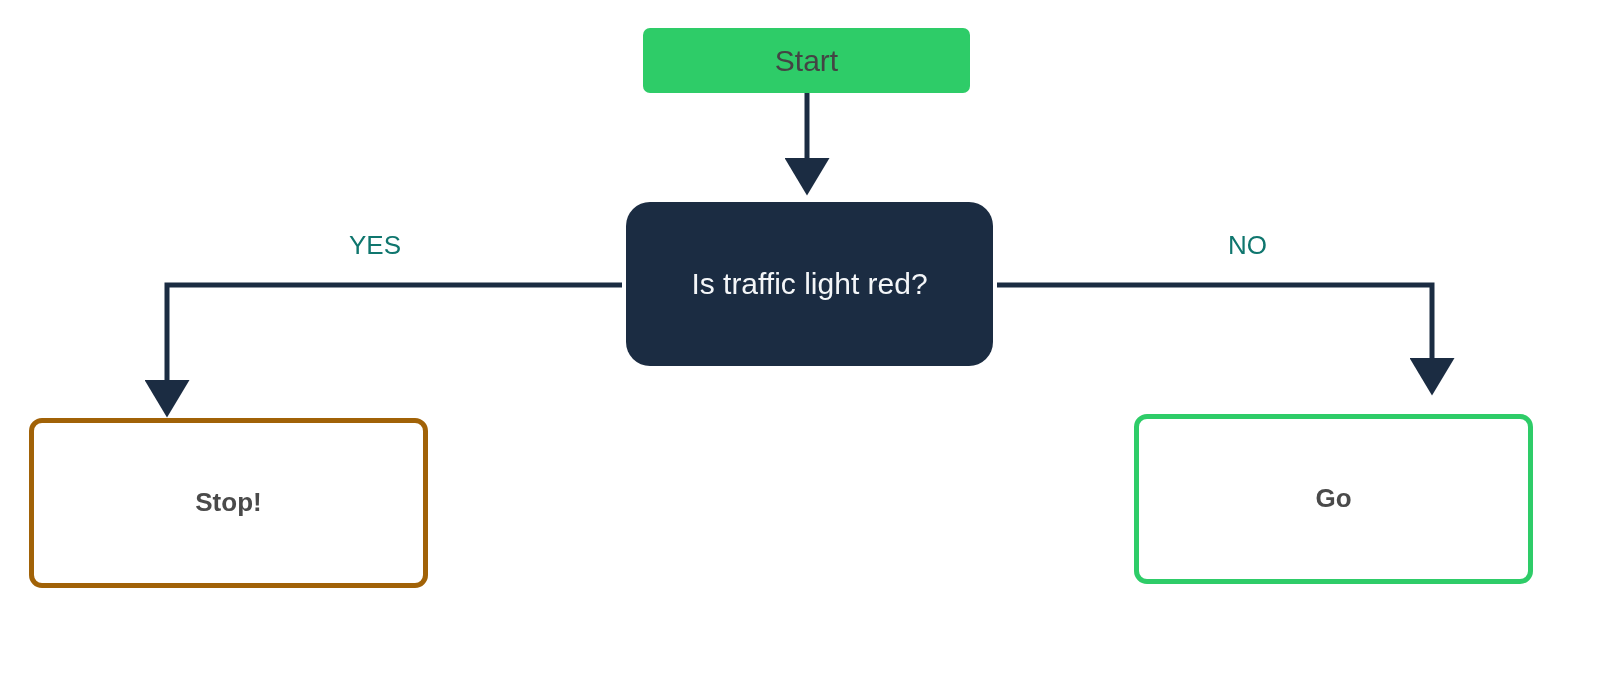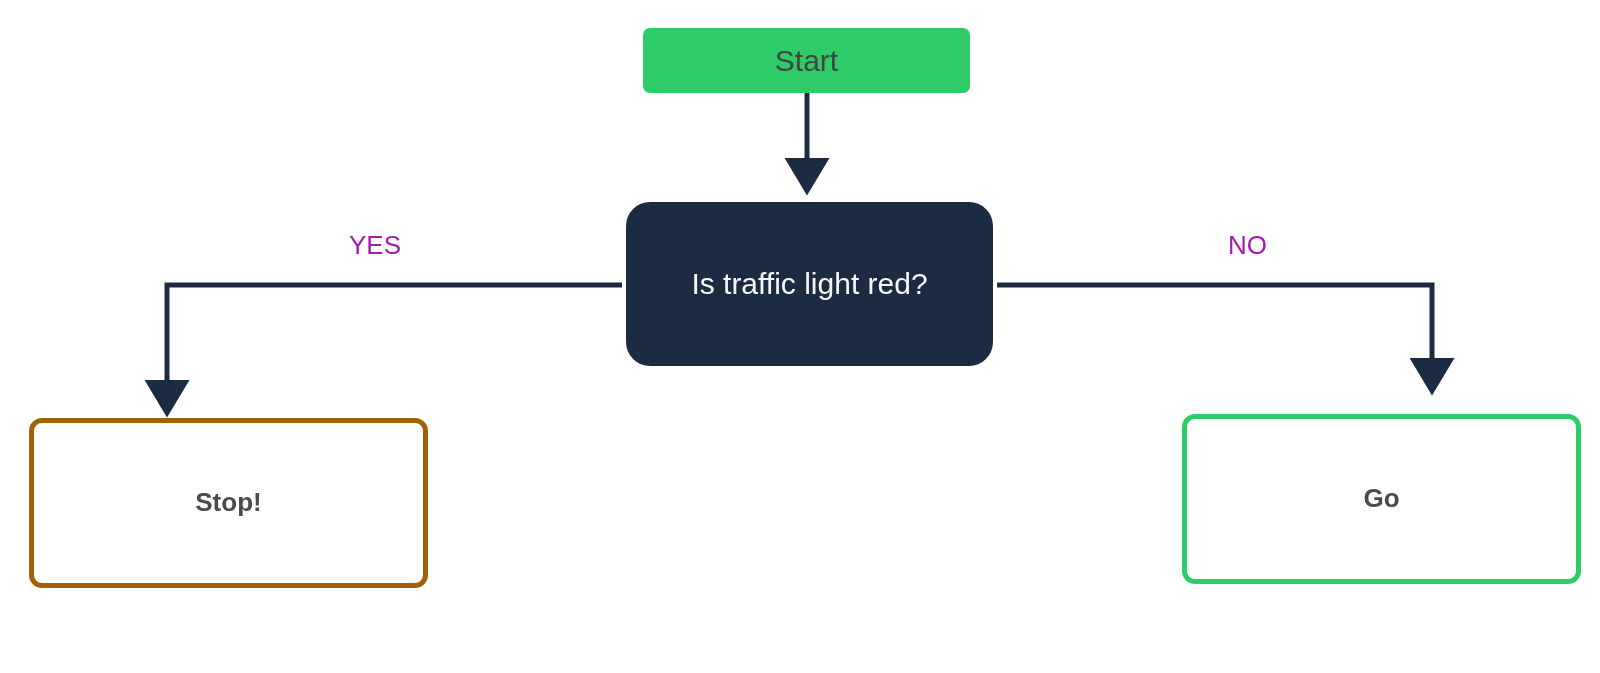--- a/index.html
+++ b/index.html
@@ -70,26 +70,25 @@
   }
   .node-stop {
     left: 29px;
     top: 418px;
     border: 5px solid #a16207;
   }
   .node-go {
     left: 1134px;
     top: 414px;
     border: 5px solid #2ecc68;
-    margin-left: 48px;
   }
   
   .edge-label {
     position: absolute;
-    color: #a21caf;
+    color: #0f766e;
     font-size: 26px;
     font-weight: 400;
     white-space: nowrap;
   }
   .label-yes {
     left: 349px;
     top: 230px;
   }
   .label-no {
     left: 1191px;

